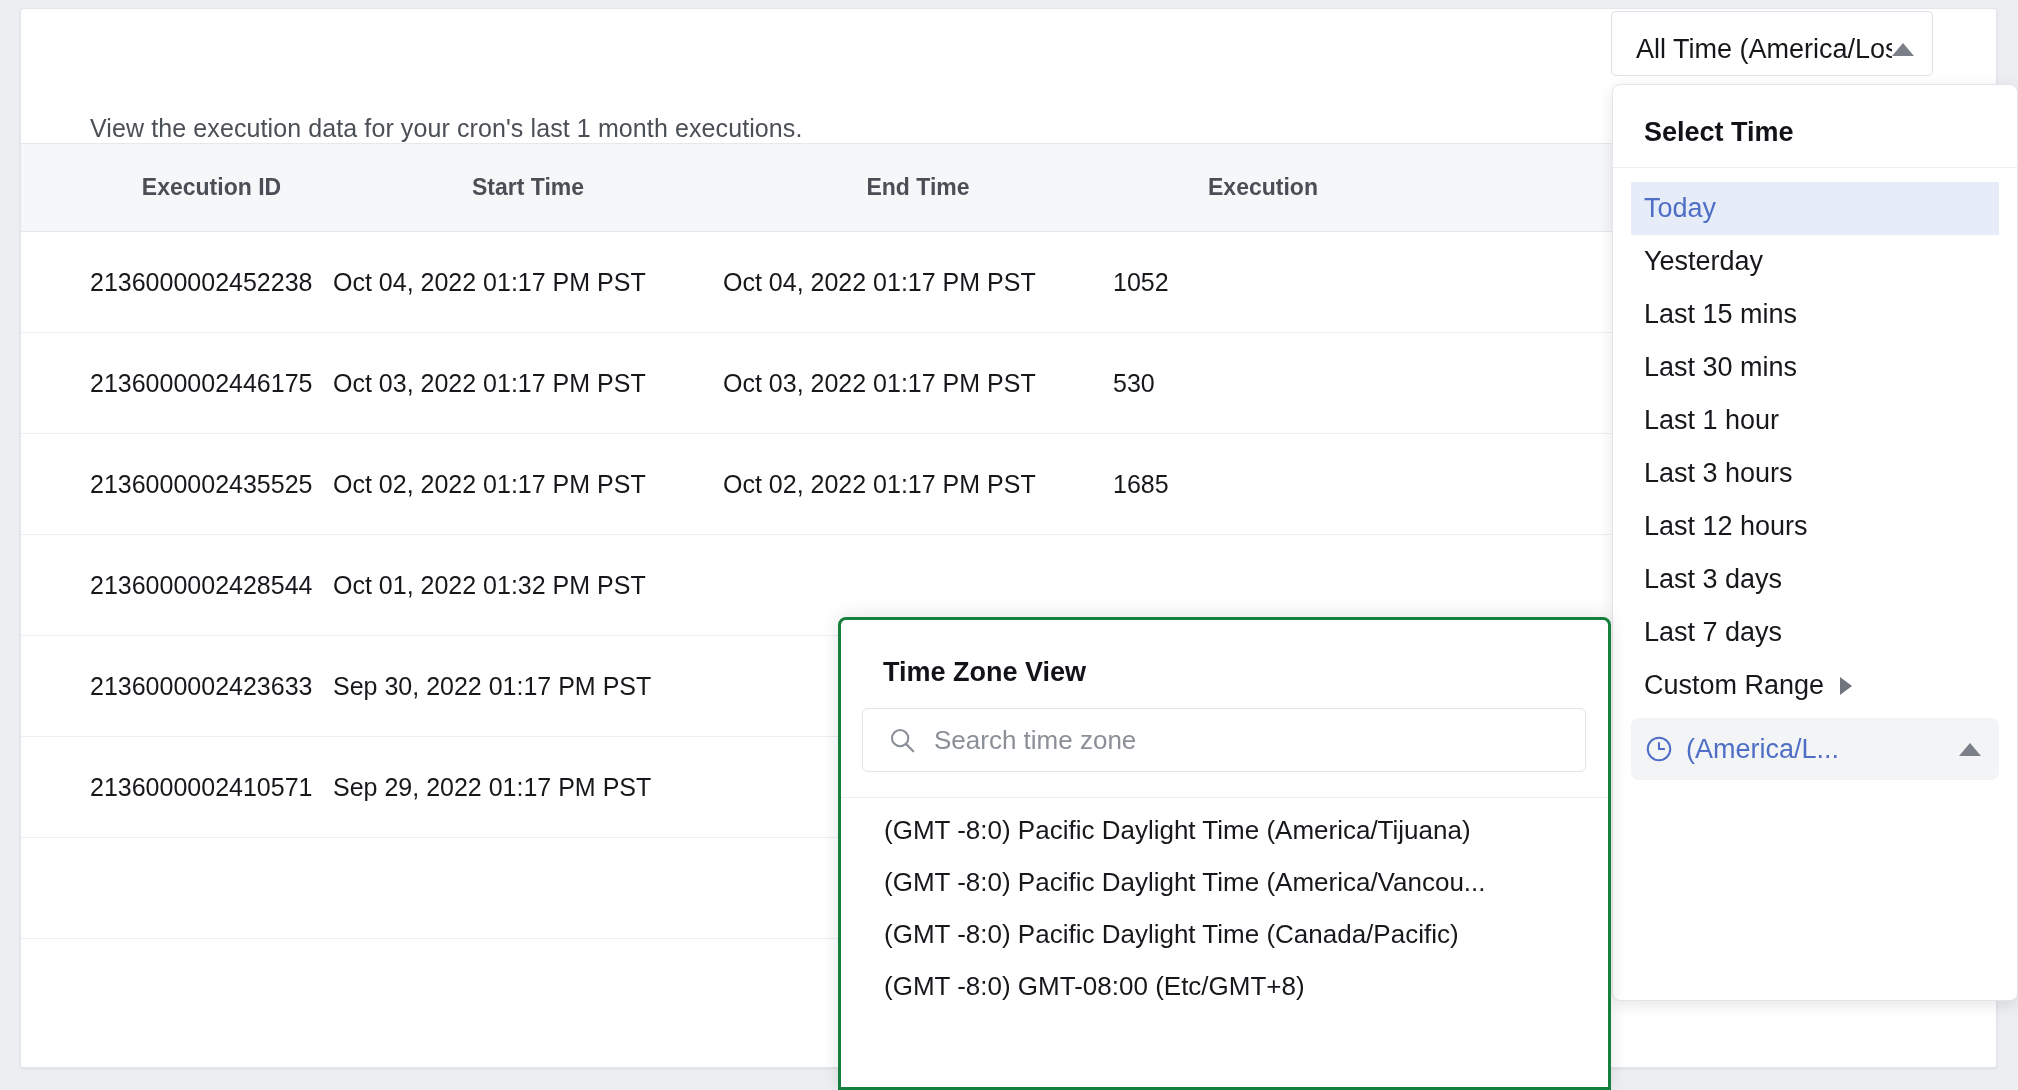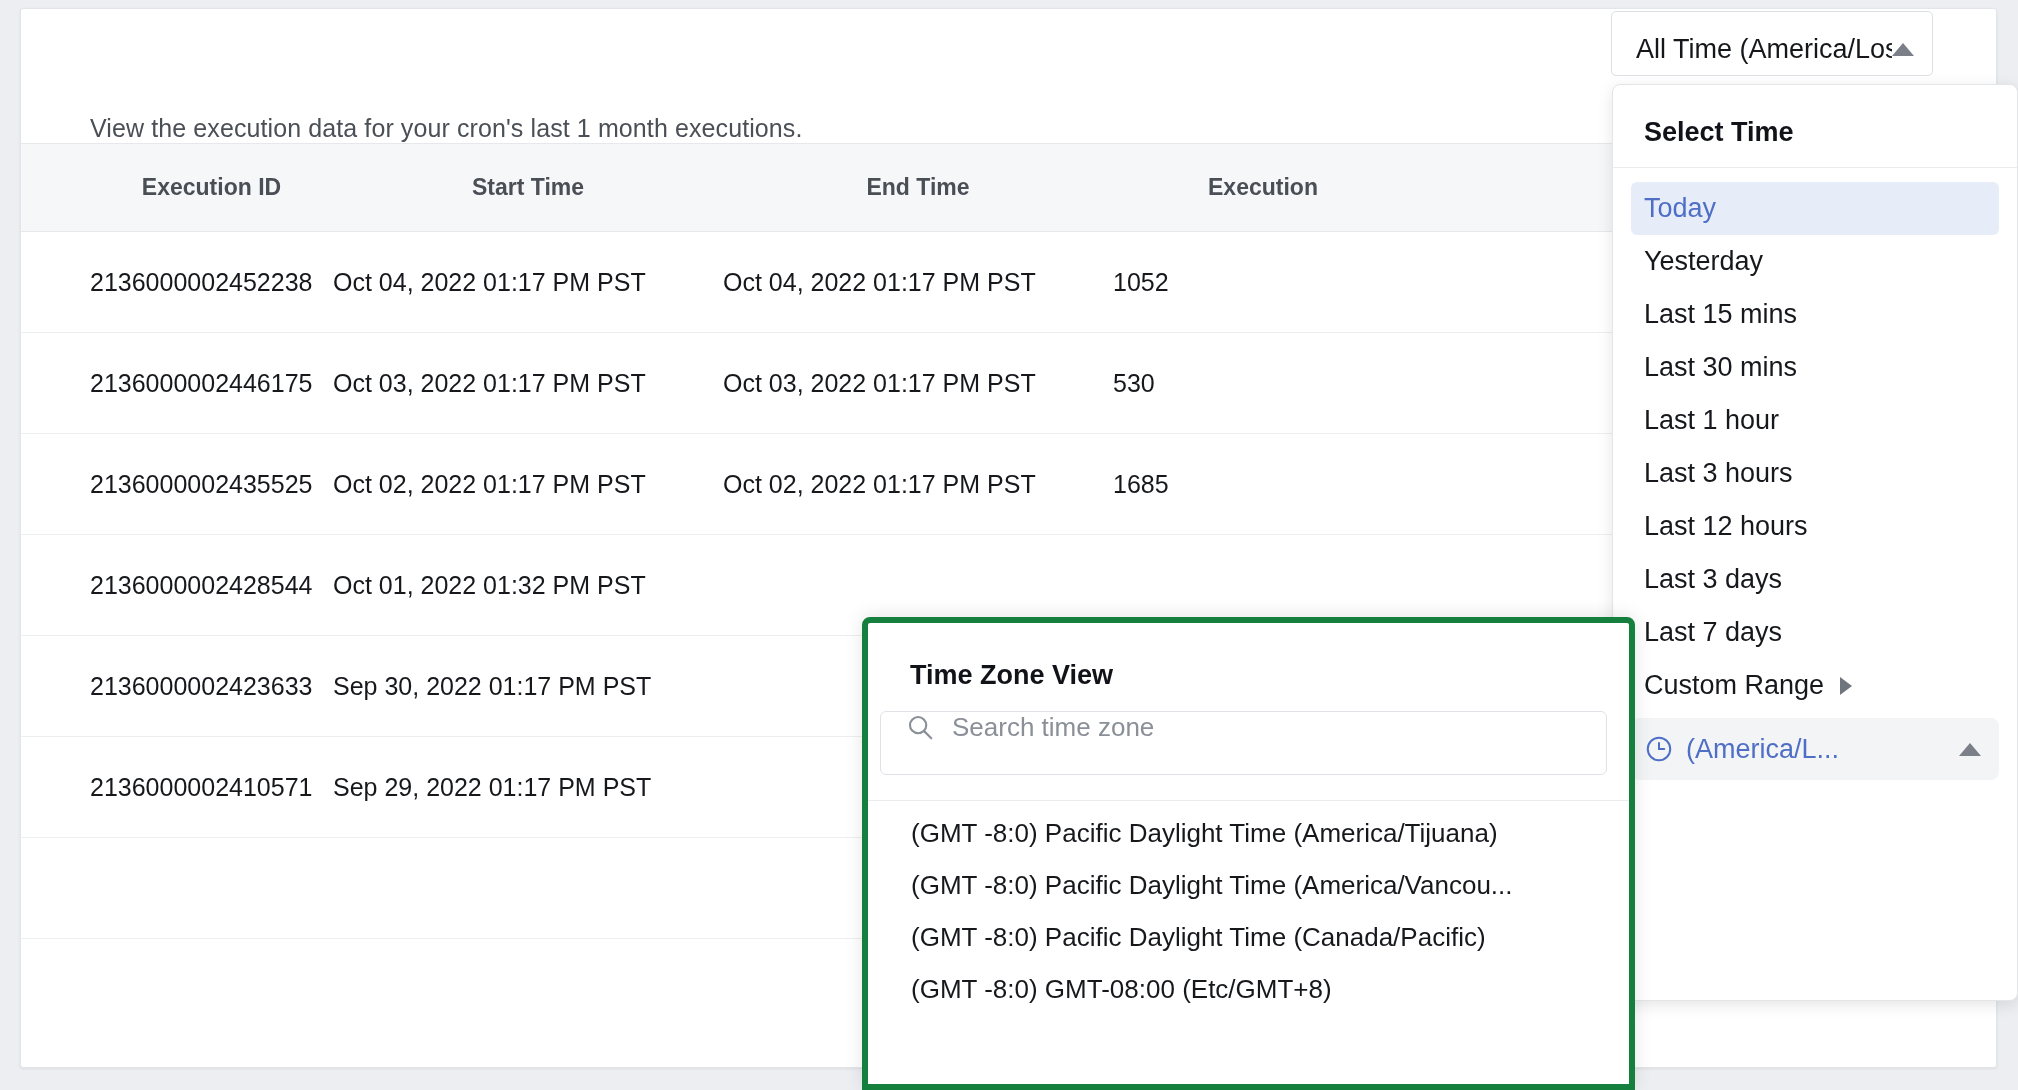--- a/index.html
+++ b/index.html
@@ -126,21 +126,21 @@
     margin: 0 0 0 0;
   }
   .time-list { padding: 14px 18px 0 18px; }
   .time-item {
     height: 53px;
     display: flex;
     align-items: center;
     padding-left: 13px;
     font-size: 27px;
     color: #16181c;
-    border-radius: 6px;
+    border-radius: 1px;
   }
   .time-item.active {
     background: #e6ecf8;
     color: #4f6fc6;
   }
   .time-item .chev-right {
     width: 0; height: 0;
     border-top: 9px solid transparent;
     border-bottom: 9px solid transparent;
     border-left: 12px solid #6f747d;
@@ -161,44 +161,44 @@
     font-size: 27px;
     color: #4f6fc6;
     flex: 1 1 auto;
     white-space: nowrap;
     overflow: hidden;
   }
 
   
   .tz-panel {
     position: absolute;
-    left: 862px; top: 617px;
+    left: 838px; top: 617px;
     width: 773px; height: 473px;
     background: #ffffff;
-    border: 6px solid #15803d;
+    border: 3px solid #15803d;
     border-top-left-radius: 8px;
     border-top-right-radius: 8px;
     box-shadow: 0 -2px 18px rgba(0,0,0,0.10);
     z-index: 45;
     overflow: hidden;
   }
   .tz-panel-title {
     font-size: 27px;
     font-weight: bold;
     color: #111318;
     padding: 37px 0 0 42px;
     height: 88px;
   }
   .tz-search {
-    margin: 0 22px 0 12px;
+    margin: 0 22px 0 21px;
     height: 64px;
     border: 1px solid #dfe2e6;
     border-radius: 6px;
     display: flex;
-    align-items: flex-start;
+    align-items: center;
     padding-left: 24px;
   }
   .tz-search .srch-ic { flex: 0 0 auto; margin-right: 17px; display: flex; }
   .tz-search input {
     border: none; outline: none;
     font-family: "Liberation Sans", sans-serif;
     font-size: 26px;
     color: #16181c;
     width: 100%;
     background: transparent;

